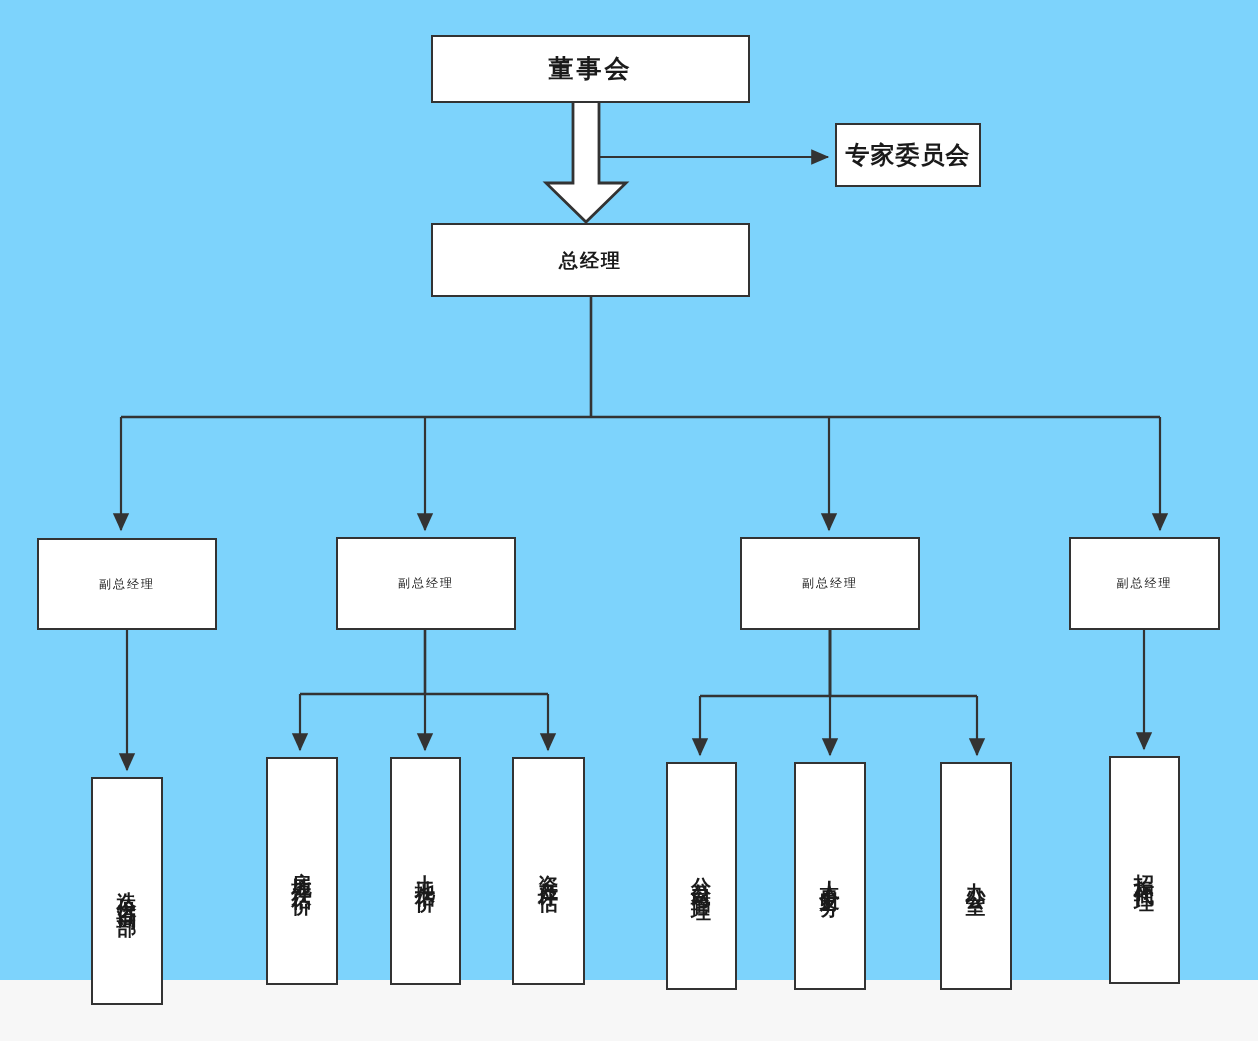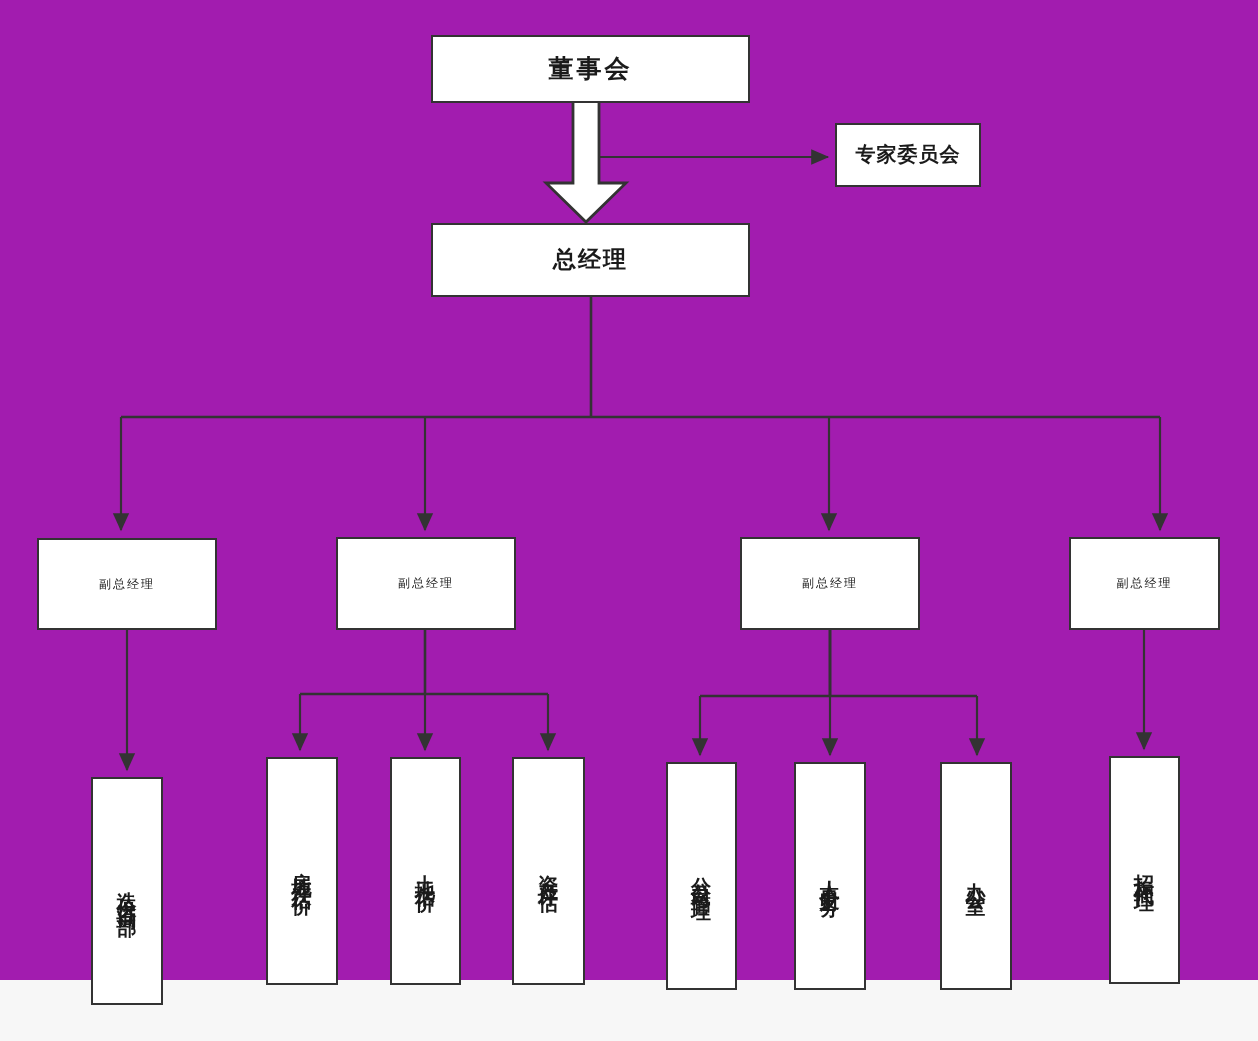--- a/index.html
+++ b/index.html
@@ -10,21 +10,21 @@
   body {
     width: 1258px;
     height: 1041px;
     font-family: "DejaVu Sans", "Liberation Sans", sans-serif;
     overflow: hidden;
   }
   #chart-root {
     position: relative;
     width: 1258px;
     height: 980px;
-    background: #a21caf;
+    background: #7dd3fc;
   }
   svg#org-svg {
     position: absolute;
     top: 0;
     left: 0;
     width: 1258px;
     height: 1041px;
     display: block;
   }
   .node-box {
@@ -42,26 +42,26 @@
     line-height: 1.18;
     letter-spacing: 1px;
     user-select: none;
   }
   .lvl-root .node-label {
     font-size: 25px;
     font-weight: bold;
     letter-spacing: 3px;
   }
   .lvl-gm .node-label {
-    font-size: 23px;
+    font-size: 19px;
     font-weight: bold;
     letter-spacing: 2px;
   }
   .lvl-committee .node-label {
-    font-size: 20px;
+    font-size: 24px;
     font-weight: bold;
     letter-spacing: 1px;
   }
   .lvl-vp .node-label {
     font-size: 12px;
     font-weight: normal;
     letter-spacing: 2px;
   }
   .lvl-dept .node-label {
     font-size: 20px;

